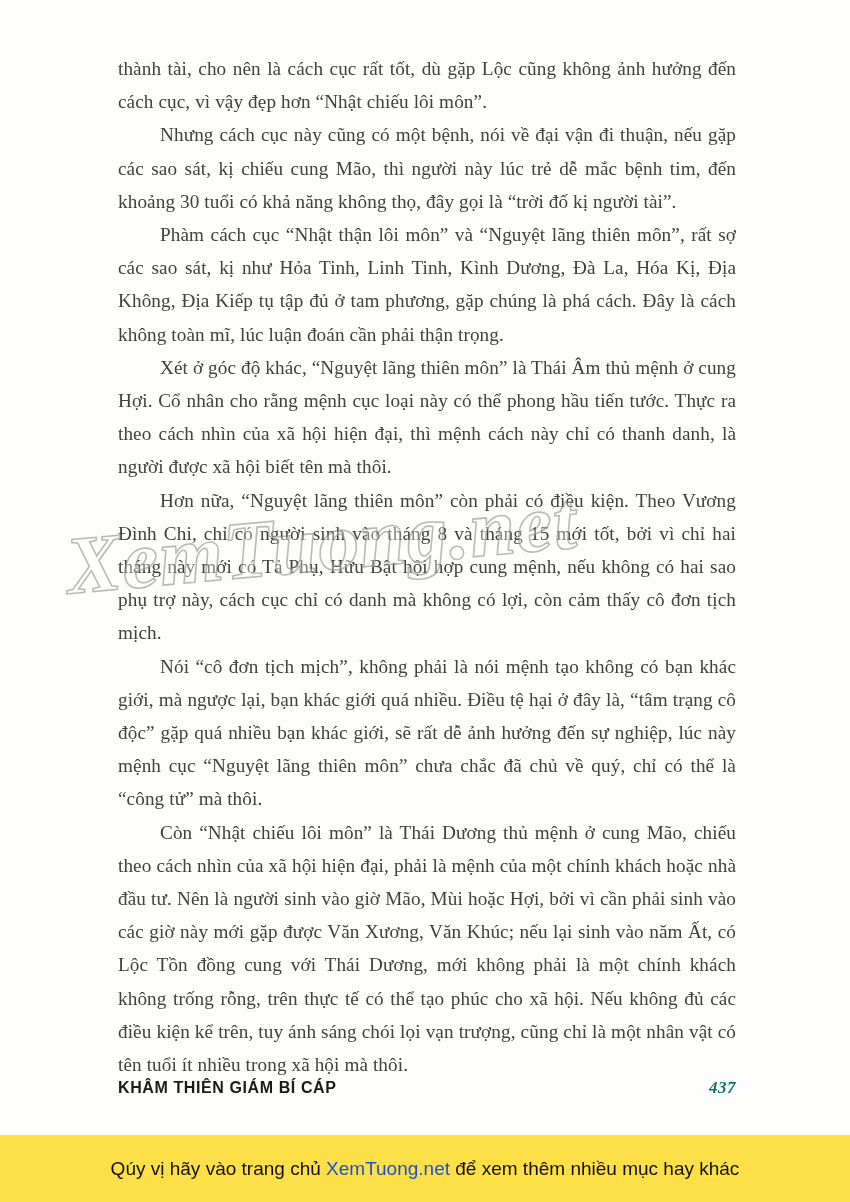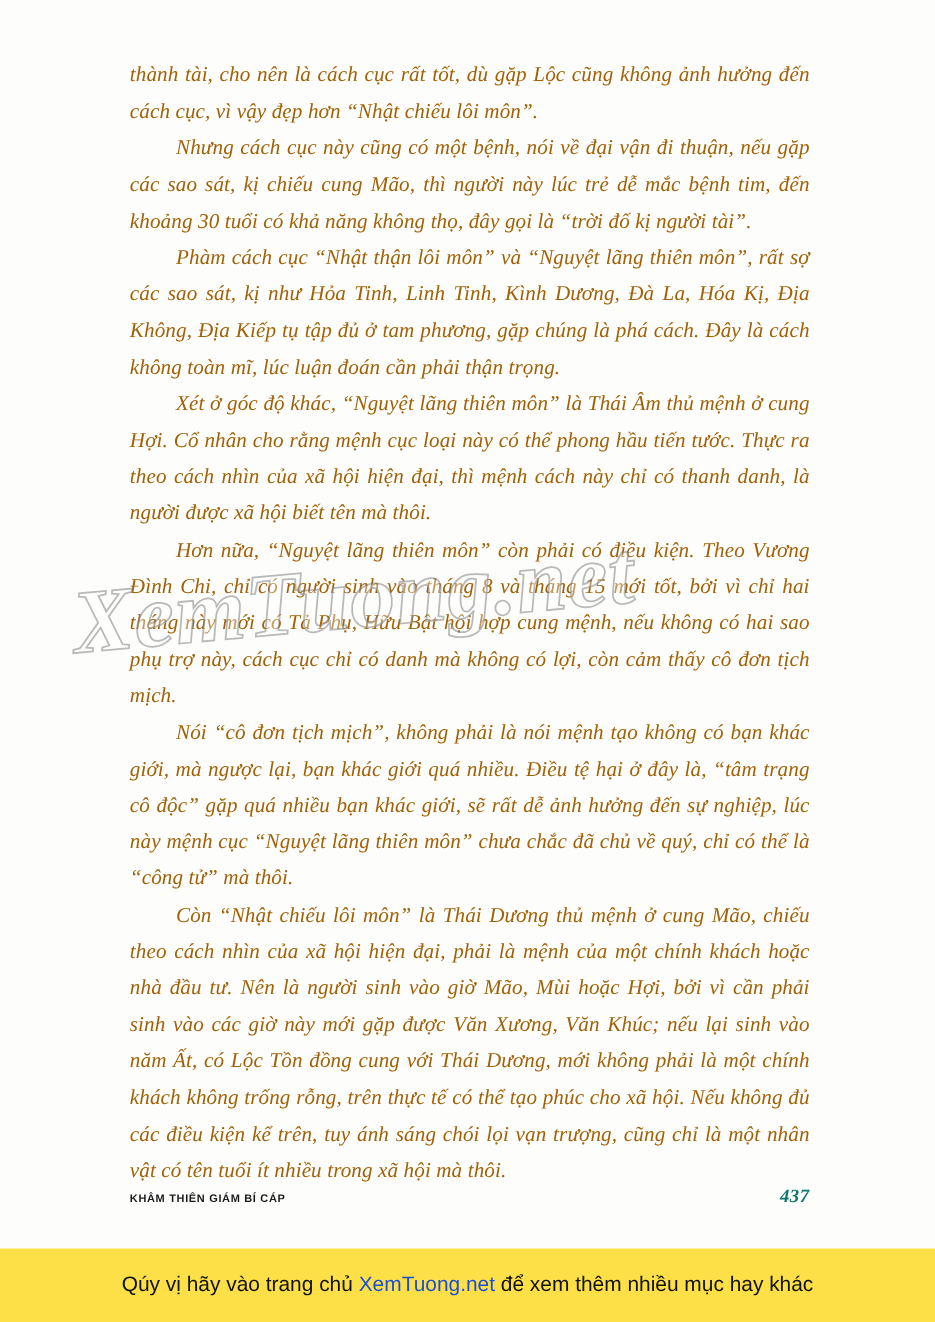--- a/index.html
+++ b/index.html
@@ -33,23 +33,22 @@
     width: 618px;
     height: 1010px;
   }
 
   .body-text {
     font-family: "Liberation Serif", serif;
     font-size: 19.2px;
     line-height: 33.2px;
     text-align: justify;
     text-justify: inter-word;
-    color: #a16207;
+    color: #404040;
     letter-spacing: 0.1px;
-    font-style: italic;
   }
 
   .body-text p {
     margin: 0;
     text-indent: 0;
   }
   .body-text p.indent {
     text-indent: 42px;
   }
 
@@ -86,21 +85,21 @@
     position: absolute;
     left: 118px;
     top: 1078px;
     width: 618px;
     display: flex;
     align-items: baseline;
     justify-content: space-between;
   }
   .footer-title {
     font-family: "Liberation Sans", sans-serif;
-    font-size: 10px;
+    font-size: 16px;
     font-weight: 700;
     letter-spacing: 0.6px;
     color: #1a1a1c;
   }
   .footer-page {
     font-family: "Liberation Serif", serif;
     font-size: 17px;
     font-weight: 700;
     font-style: italic;
     color: #0f766e;

